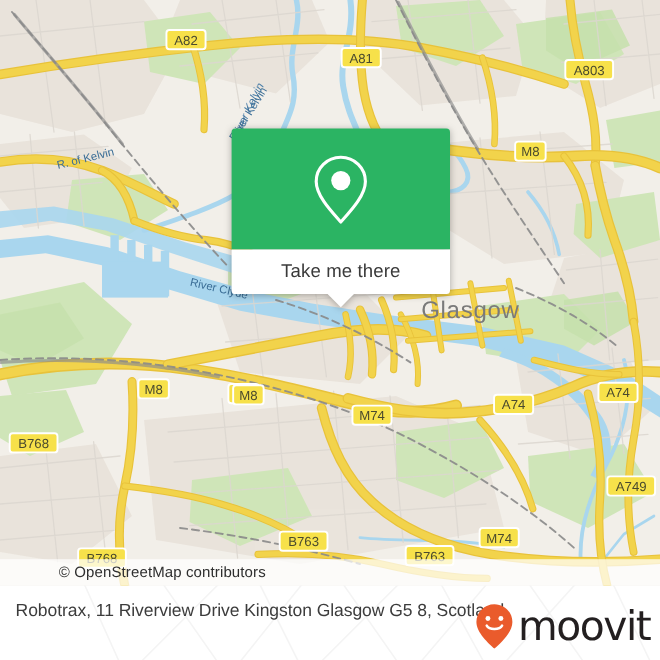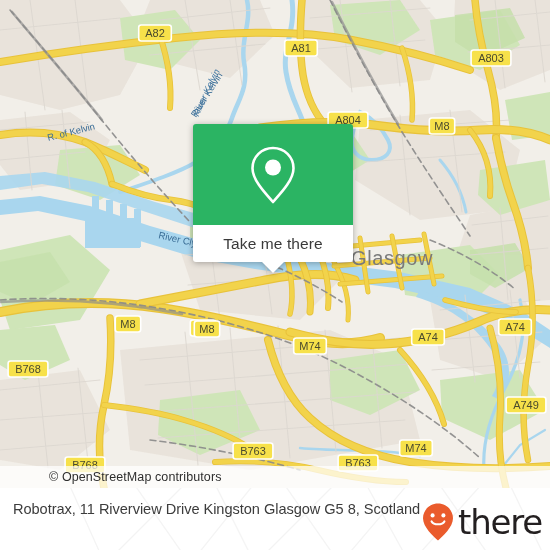--- a/index.html
+++ b/index.html
@@ -28,22 +28,22 @@
     display: flex; align-items: center;
     z-index: 40;
   }
   #attribution span {
     font-size: 12.5px; color: #2e2e2e;
     padding-left: 9px; letter-spacing: .1px; margin-left: 40px;
   }
 
   
   #popup {
-    position: absolute; left: 193px; top: 124px;
-    width: 160px; z-index: 50;
+    position: absolute; left: 193px; top: 107px;
+    width: 182px; z-index: 50;
     filter: drop-shadow(0 1px 3px rgba(0,0,0,.30));
   }
   #popup-head {
     height: 101px;
     background: #2bb463;
     border-radius: 3px 3px 0 0;
     display: flex; align-items: center; justify-content: center;
   }
   #popup-body {
     height: 37px; background: #ffffff;
@@ -410,17 +410,17 @@
     </div>
 
     <div id="brand">
       <svg width="34" height="40" viewBox="0 0 34 40" style="margin-right:3px;">
         <path d="M17 1.5 C8.7 1.5 2 8.1 2 16.3 C2 25.2 12.4 34.4 17 38.5
                  C21.6 34.4 32 25.2 32 16.3 C32 8.1 25.3 1.5 17 1.5 Z" fill="#ea5b2c"></path>
         <circle cx="11.6" cy="13.4" r="2.05" fill="#ffffff"></circle>
         <circle cx="22.4" cy="13.4" r="2.05" fill="#ffffff"></circle>
         <path d="M10.6 19.4 C12.6 23.2 21.4 23.2 23.4 19.4" stroke="#ffffff" stroke-width="2.1" fill="none" stroke-linecap="round"></path>
       </svg>
-      <span id="brand-word">there</span>
+      <span id="brand-word">moovit</span>
     </div>
   </div>
 
 </div>
 
 </body></html>

